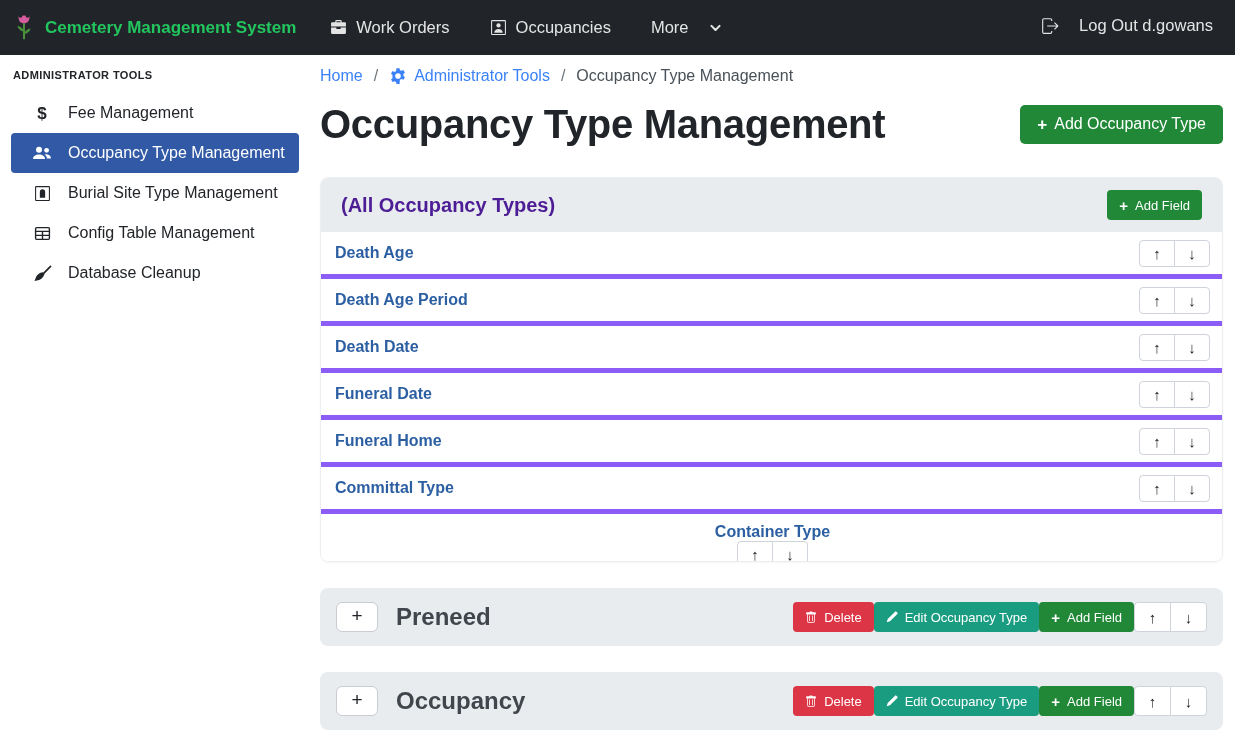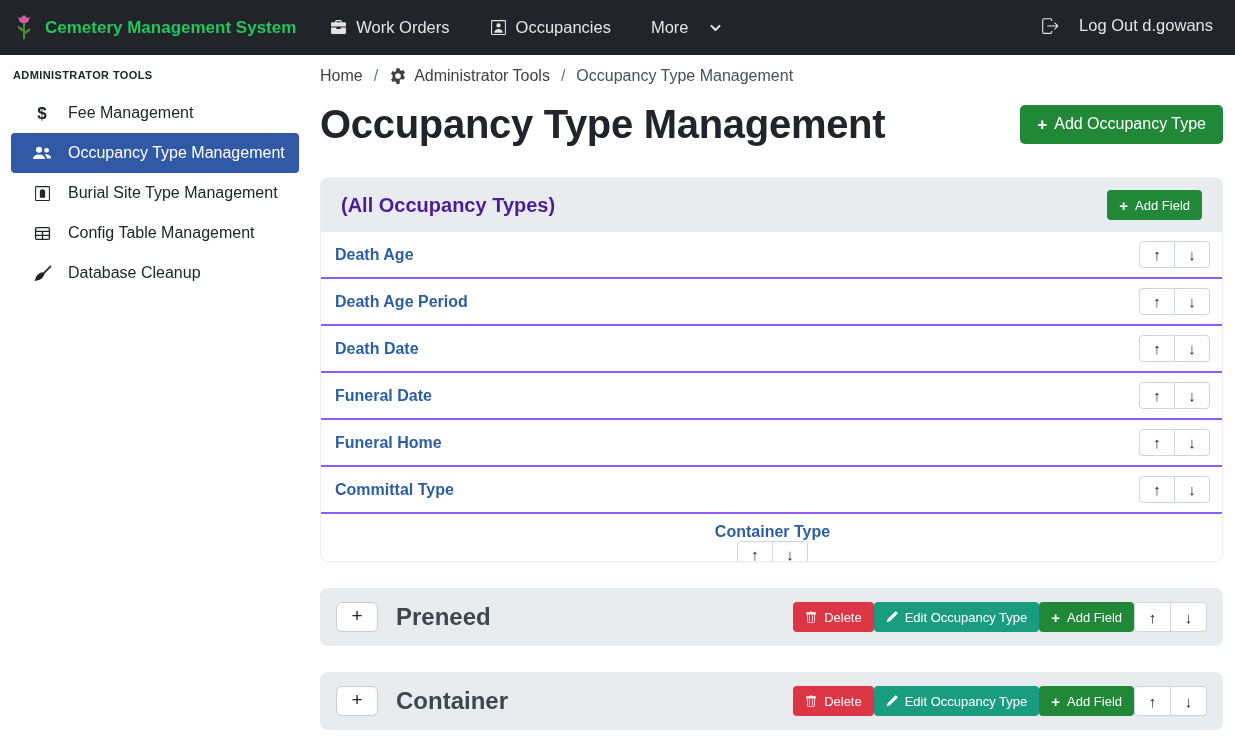--- a/index.html
+++ b/index.html
@@ -43,21 +43,21 @@
     font-size: 16px; color: #212529; border-radius: 4px; cursor: pointer;
   }
   .side-item .icon { width: 24px; display: flex; justify-content: center; }
   .side-item.active { background: #3159a5; color: #ffffff; }
   .dollar-glyph { font-size: 17px; font-weight: 600; line-height: 1; }
 
   
   .main { flex: 1; padding: 12px 12px 0 10px; min-width: 0; }
 
   .breadcrumb { display: flex; align-items: center; gap: 11px; font-size: 16px; }
-  .crumb-link { color: #404040; cursor: pointer; display: inline-flex; align-items: center; gap: 7px; text-decoration: none; }
+  .crumb-link { color: #3b82f6; cursor: pointer; display: inline-flex; align-items: center; gap: 7px; text-decoration: none; }
   .crumb-sep { color: #6c757d; }
   .crumb-current { color: #495057; }
 
   .page-head { display: flex; justify-content: space-between; align-items: center; margin-top: 14px; }
   .page-title { font-size: 40px; font-weight: 600; margin: 0; color: #212529; line-height: 1.25; letter-spacing: -0.3px; }
 
   .btn {
     display: inline-flex; align-items: center; gap: 7px;
     border: none; border-radius: 4px; color: #fff; cursor: pointer;
     font-family: inherit; line-height: 1; white-space: nowrap;
@@ -72,21 +72,21 @@
 
   
   .card { margin-top: 28px; border-radius: 8px; overflow: hidden; border: 1px solid #ecef f1; border: 1px solid #eceff1; box-shadow: 0 1px 2px rgba(0,0,0,.04); }
   .card-header {
     background: #e9ecef; padding: 12px 20px;
     display: flex; align-items: center; justify-content: space-between;
   }
   .card-title { font-size: 20px; font-weight: 600; color: #4c1d95; }
   .field-row {
     display: flex; align-items: center; justify-content: space-between;
-    padding: 9px 12px 9px 14px; border-bottom: 2px solid #8b5cf6; background: #fff;
+    padding: 9px 12px 9px 14px; border-bottom: 5px solid #8b5cf6; background: #fff;
     height: 47px;
   }
   .field-row:last-child { border-bottom: none; flex-direction: column; }
   .field-link { font-size: 16px; font-weight: 700; color: #2c5fa2; cursor: pointer; text-decoration: none; }
 
   .arrow-group { display: flex; }
   .arrow-btn {
     width: 36px; height: 27px; background: #fff;
     border: 1px solid #ced4da; color: #212529; font-size: 15px;
     display: flex; align-items: center; justify-content: center;
@@ -374,21 +374,21 @@
             </button>
           <button class="arrow-btn down">
               <span>↓</span>
             </button>
         </div>
       </div>
     </section>
 
     <section class="type-card">
       <button class="expand-btn">+</button>
-      <span class="type-name">Container</span>
+      <span class="type-name">Occupancy</span>
       <div class="type-actions">
         <button class="btn btn-sm btn-red">
           <span>
             <svg width="12" height="13" viewBox="0 0 16 16" fill="currentColor">
               <path d="M5.5 5.5a.5.5 0 0 1 1 0v7a.5.5 0 0 1-1 0v-7zm4 0a.5.5 0 0 1 1 0v7a.5.5 0 0 1-1 0v-7z"></path>
               <path d="M14.5 3a1 1 0 0 1-1 1H13v9a2 2 0 0 1-2 2H5a2 2 0 0 1-2-2V4h-.5a1 1 0 0 1-1-1V2a1 1 0 0 1 1-1H6a1 1 0 0 1 1-1h2a1 1 0 0 1 1 1h3.5a1 1 0 0 1 1 1v1zM4 4v9a1 1 0 0 0 1 1h6a1 1 0 0 0 1-1V4H4z"></path>
             </svg>
           </span>
           <span>Delete</span>
         </button>

